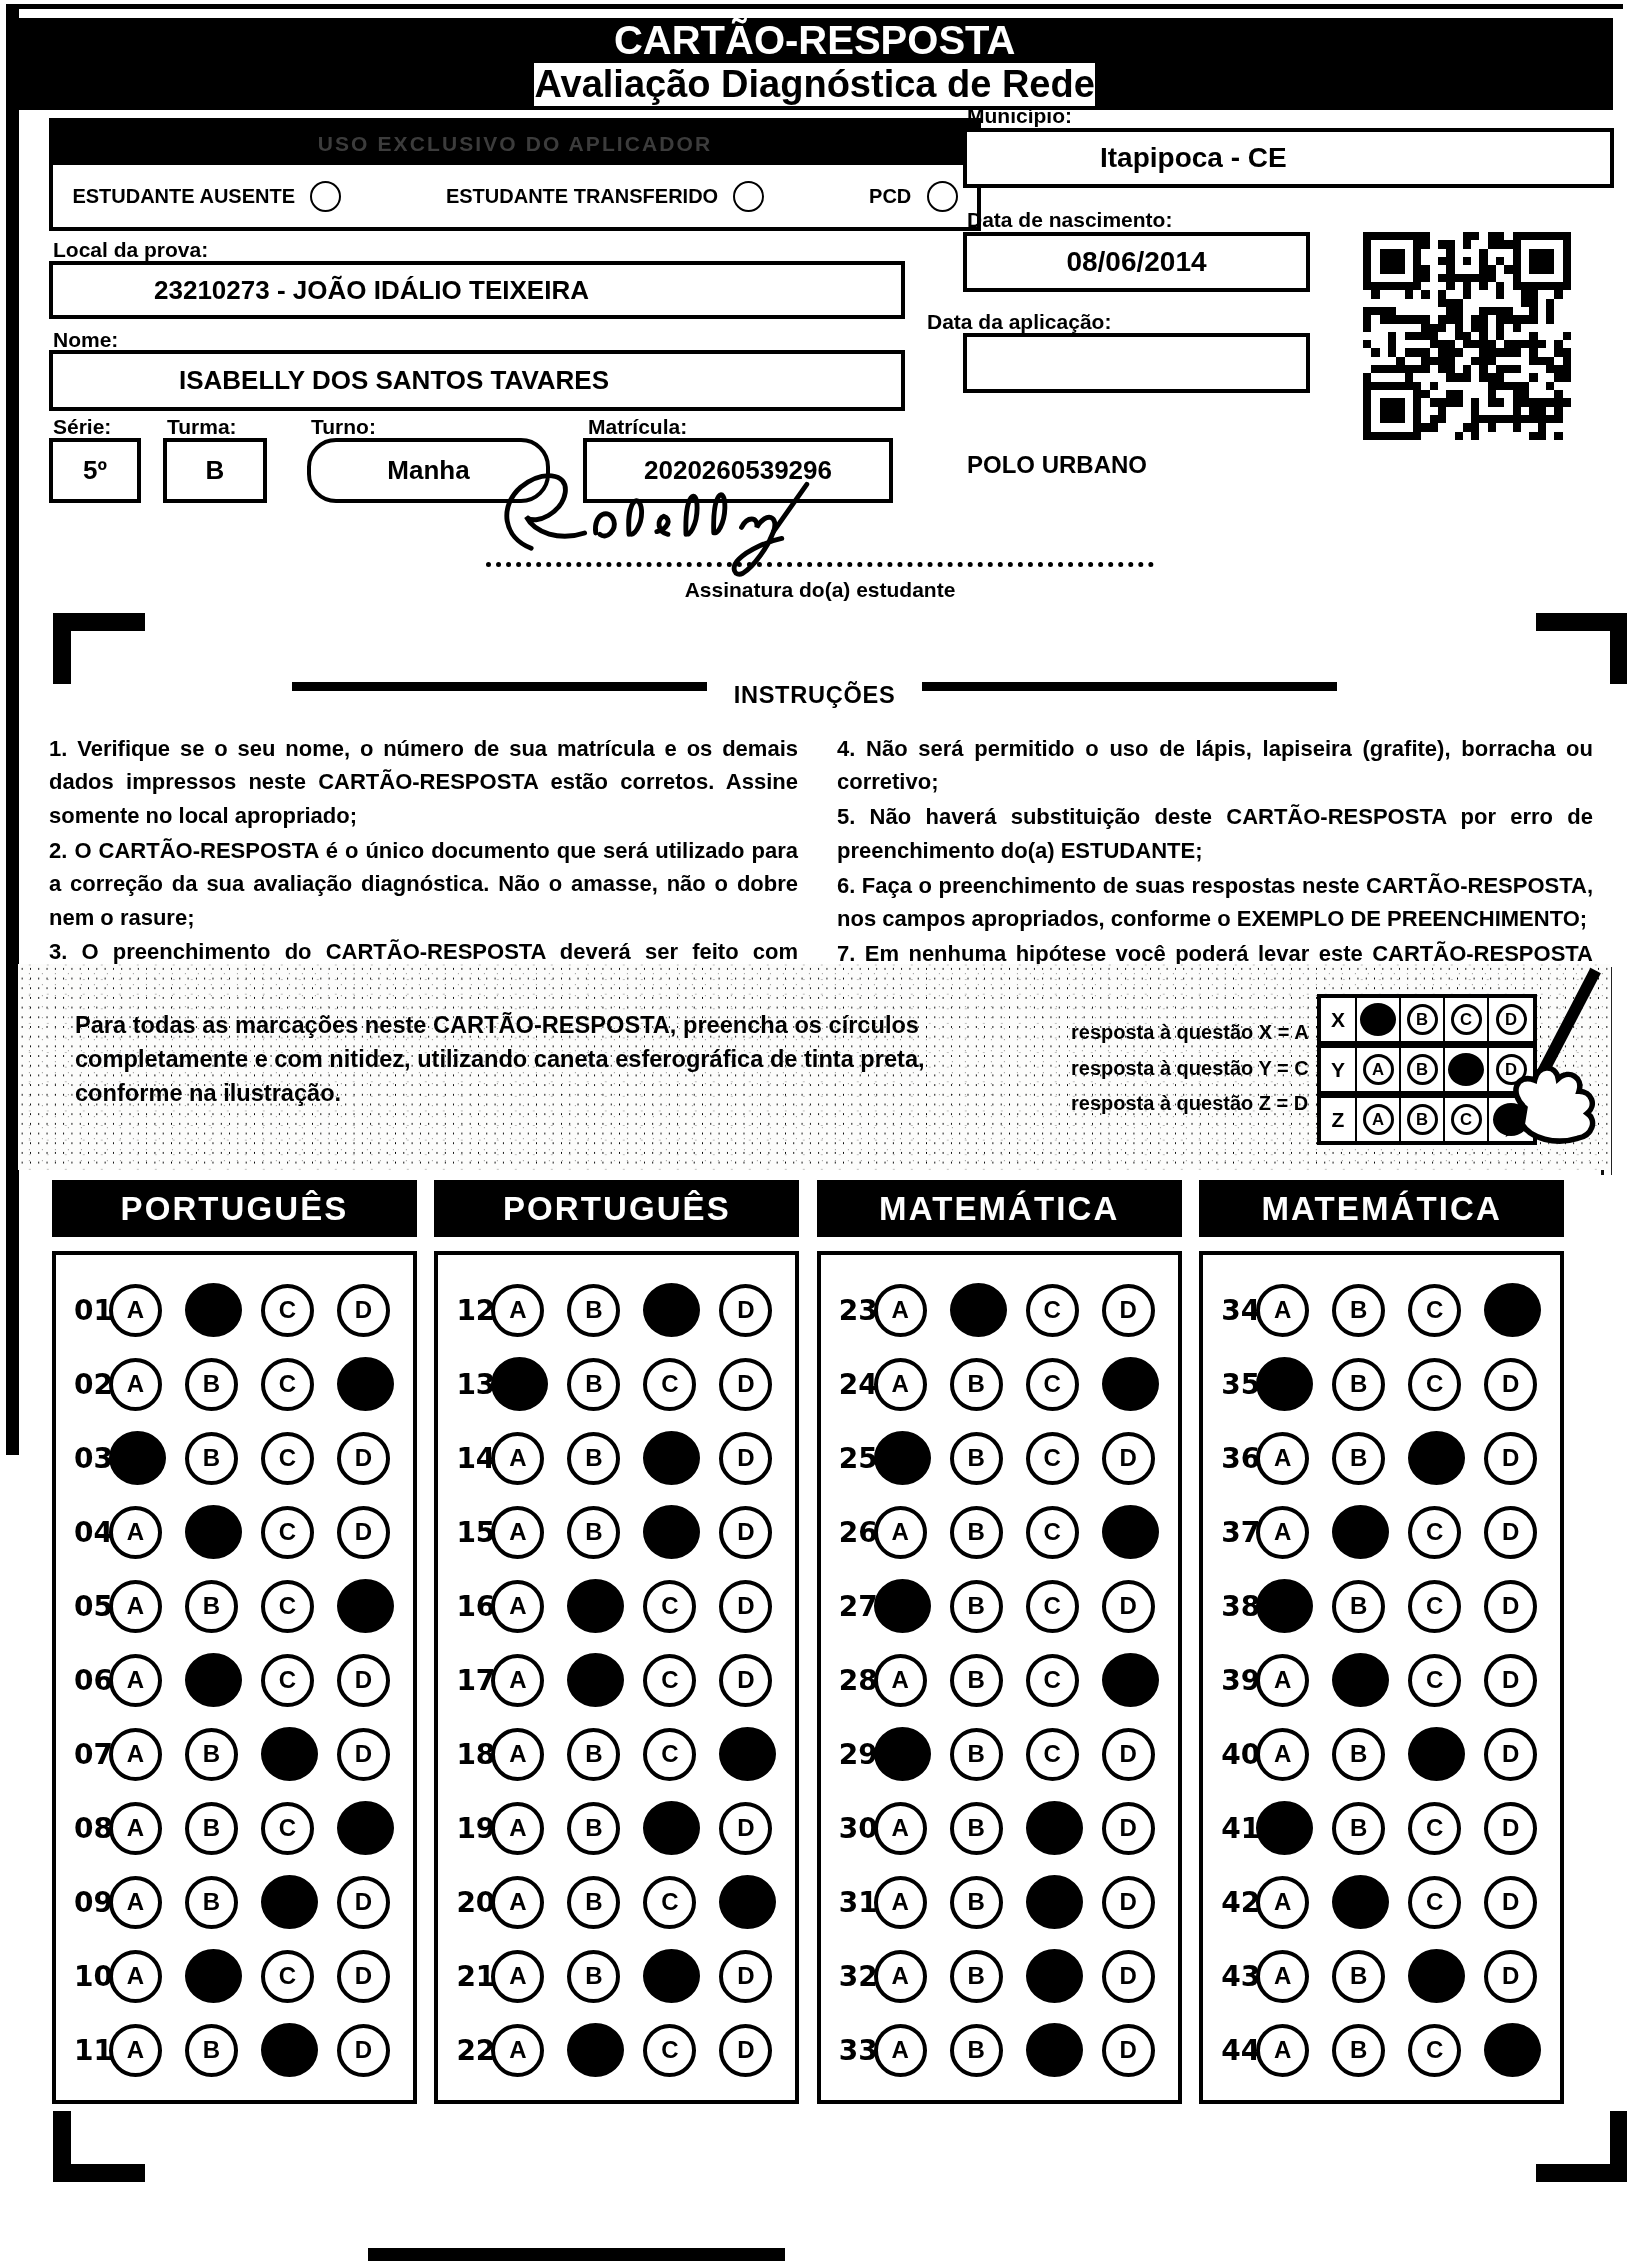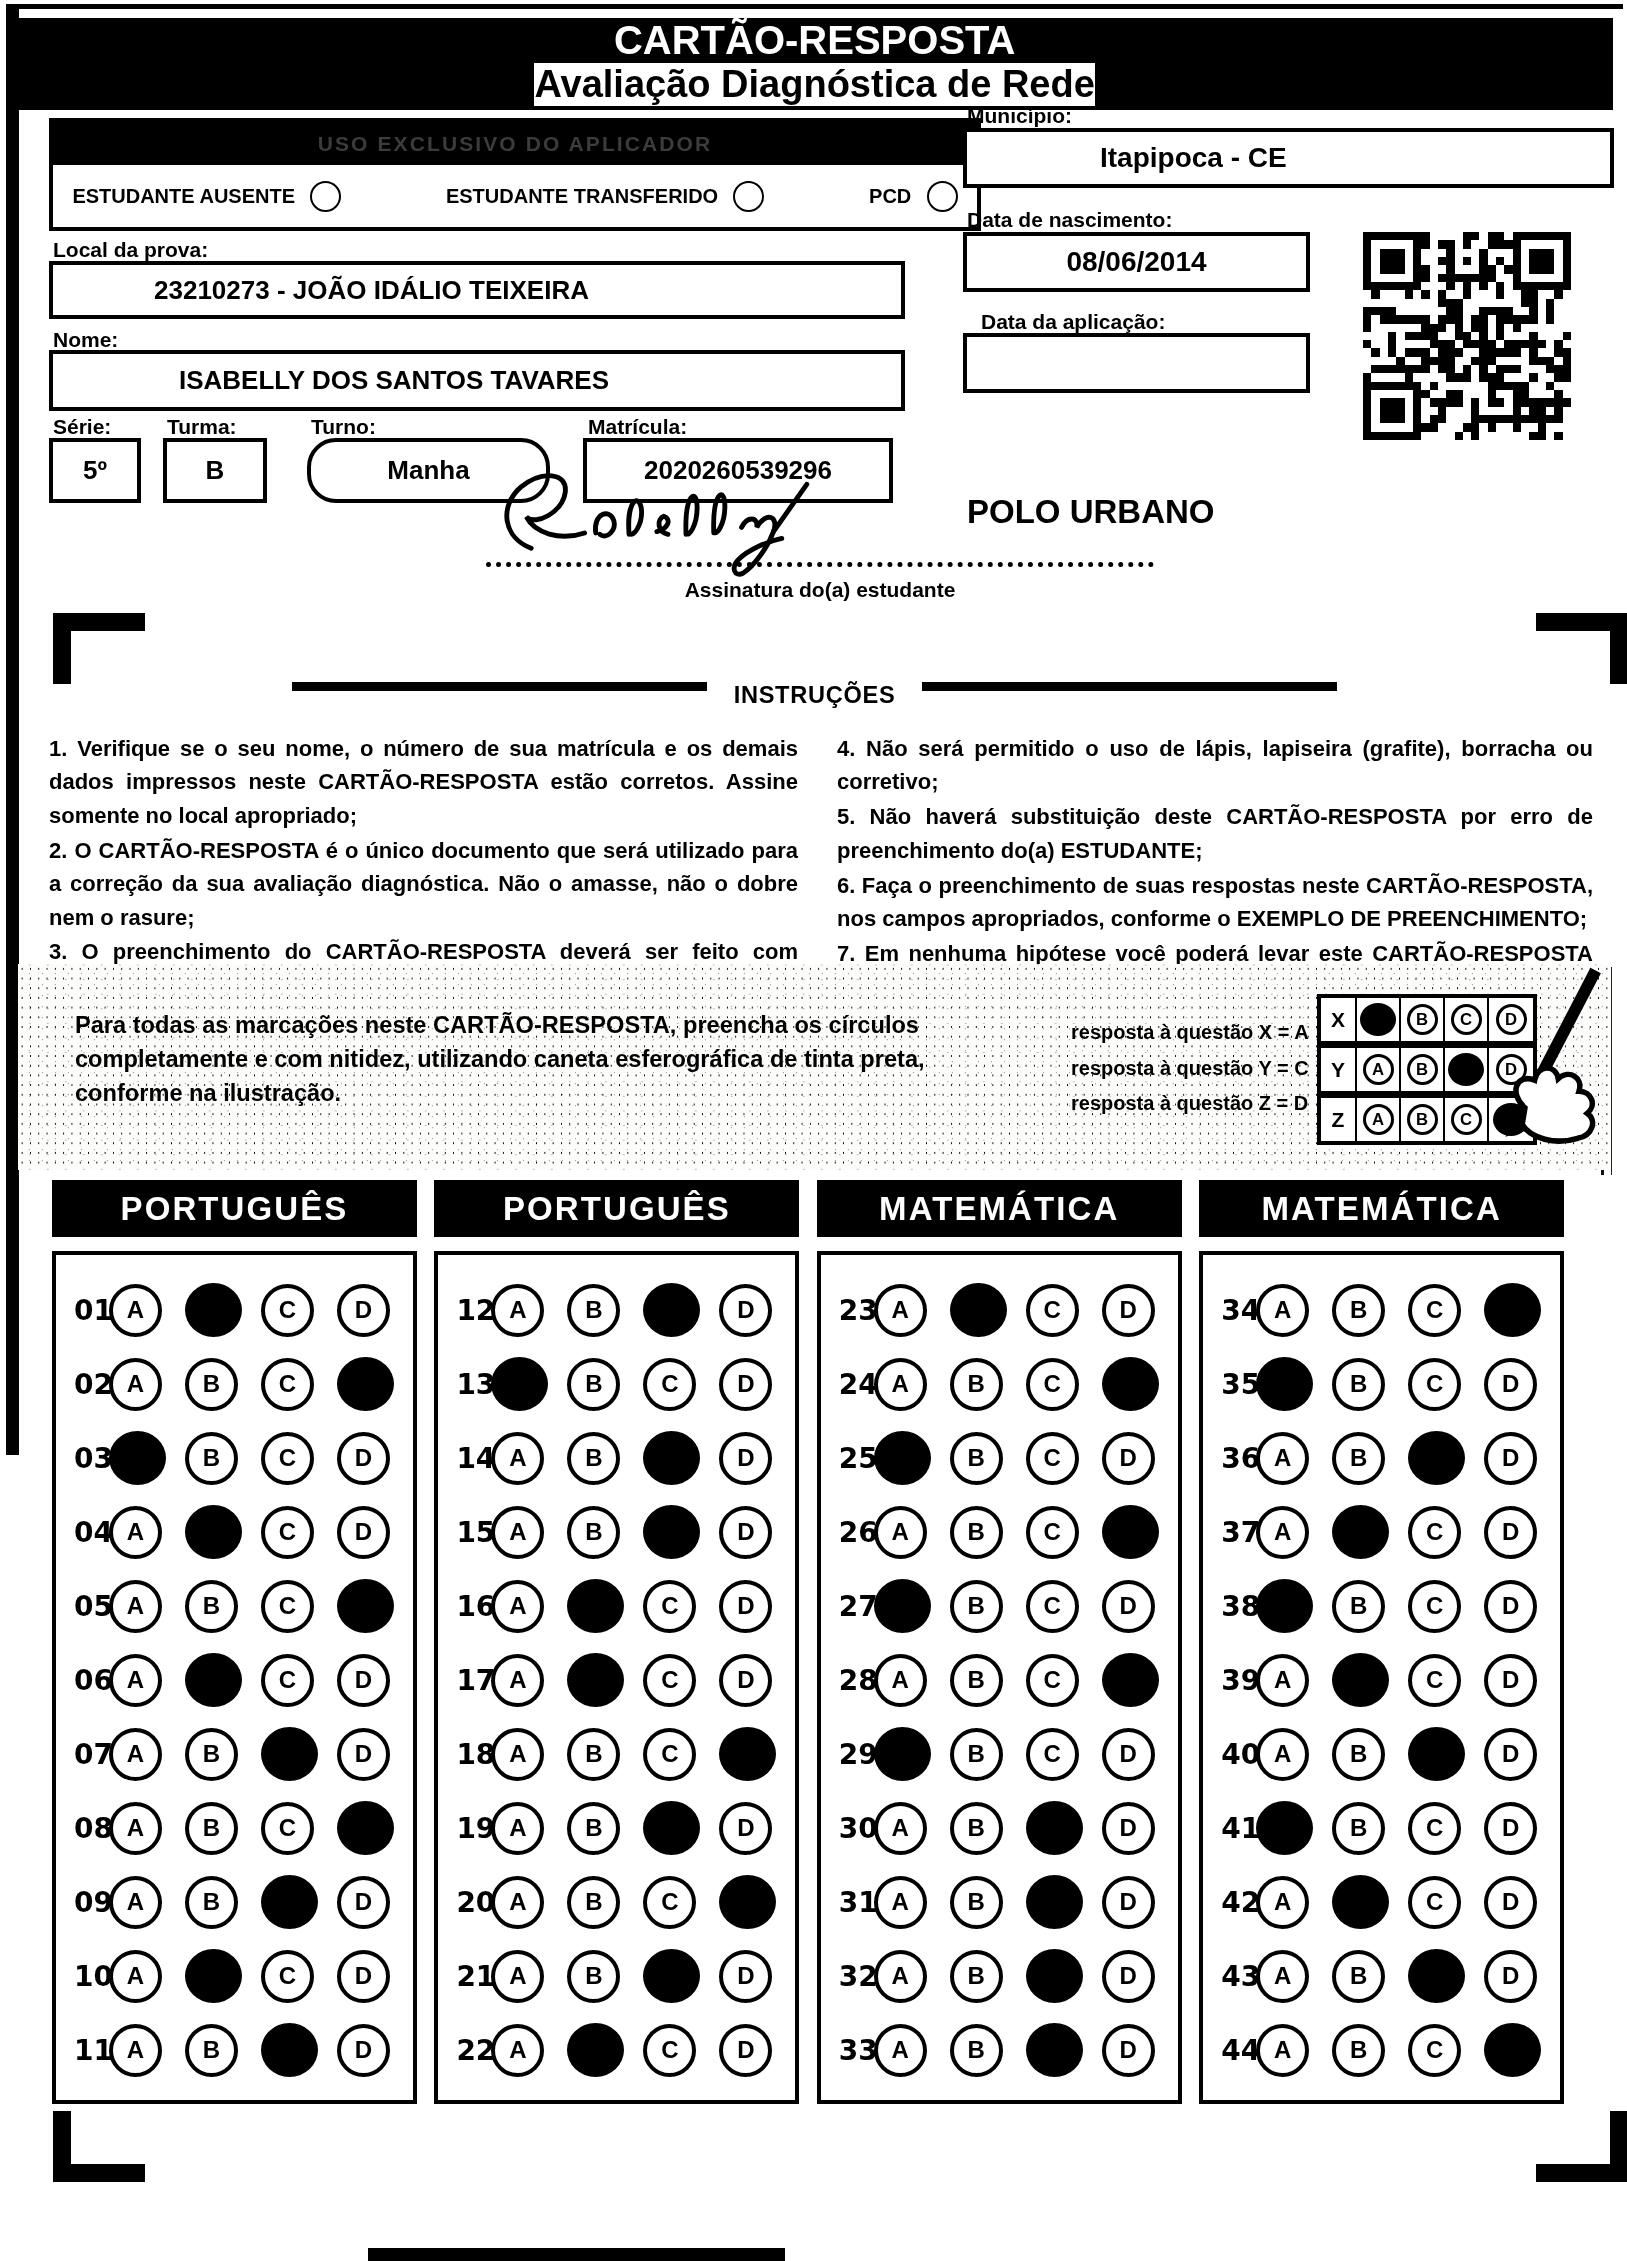--- a/index.html
+++ b/index.html
@@ -173,24 +173,24 @@
     </g>
   </svg>
   <div class="abs sig-caption">Assinatura do(a) estudante</div>
 
   <div class="abs flabel" style="left:967px; top:104px;">Município:</div>
   <div class="abs fbox" style="left:963px; top:128px; width:651px; height:60px; padding-left:133px; font-size:28px;">Itapipoca - CE</div>
 
   <div class="abs flabel" style="left:967px; top:208px;">Data de nascimento:</div>
   <div class="abs fbox" style="left:963px; top:232px; width:347px; height:60px; justify-content:center; font-size:28px;">08/06/2014</div>
 
-  <div class="abs flabel" style="left:981px; top:310px;">Data da aplicação:</div>
+  <div class="abs flabel" style="left:927px; top:310px;">Data da aplicação:</div>
   <div class="abs fbox" style="left:963px; top:333px; width:347px; height:60px; justify-content:center; font-size:28px;"></div>
 
-  <div class="abs flabel" style="left:967px; top:493px; font-size:33px;">POLO URBANO</div>
+  <div class="abs flabel" style="left:967px; top:451px; font-size:24px;">POLO URBANO</div>
 
   <div class="abs qr" id="qr">
       <div class="d"></div>
       <div class="d"></div>
       <div class="d"></div>
       <div class="d"></div>
       <div class="d"></div>
       <div class="d"></div>
       <div class="d"></div>
       <div class="d"></div>

